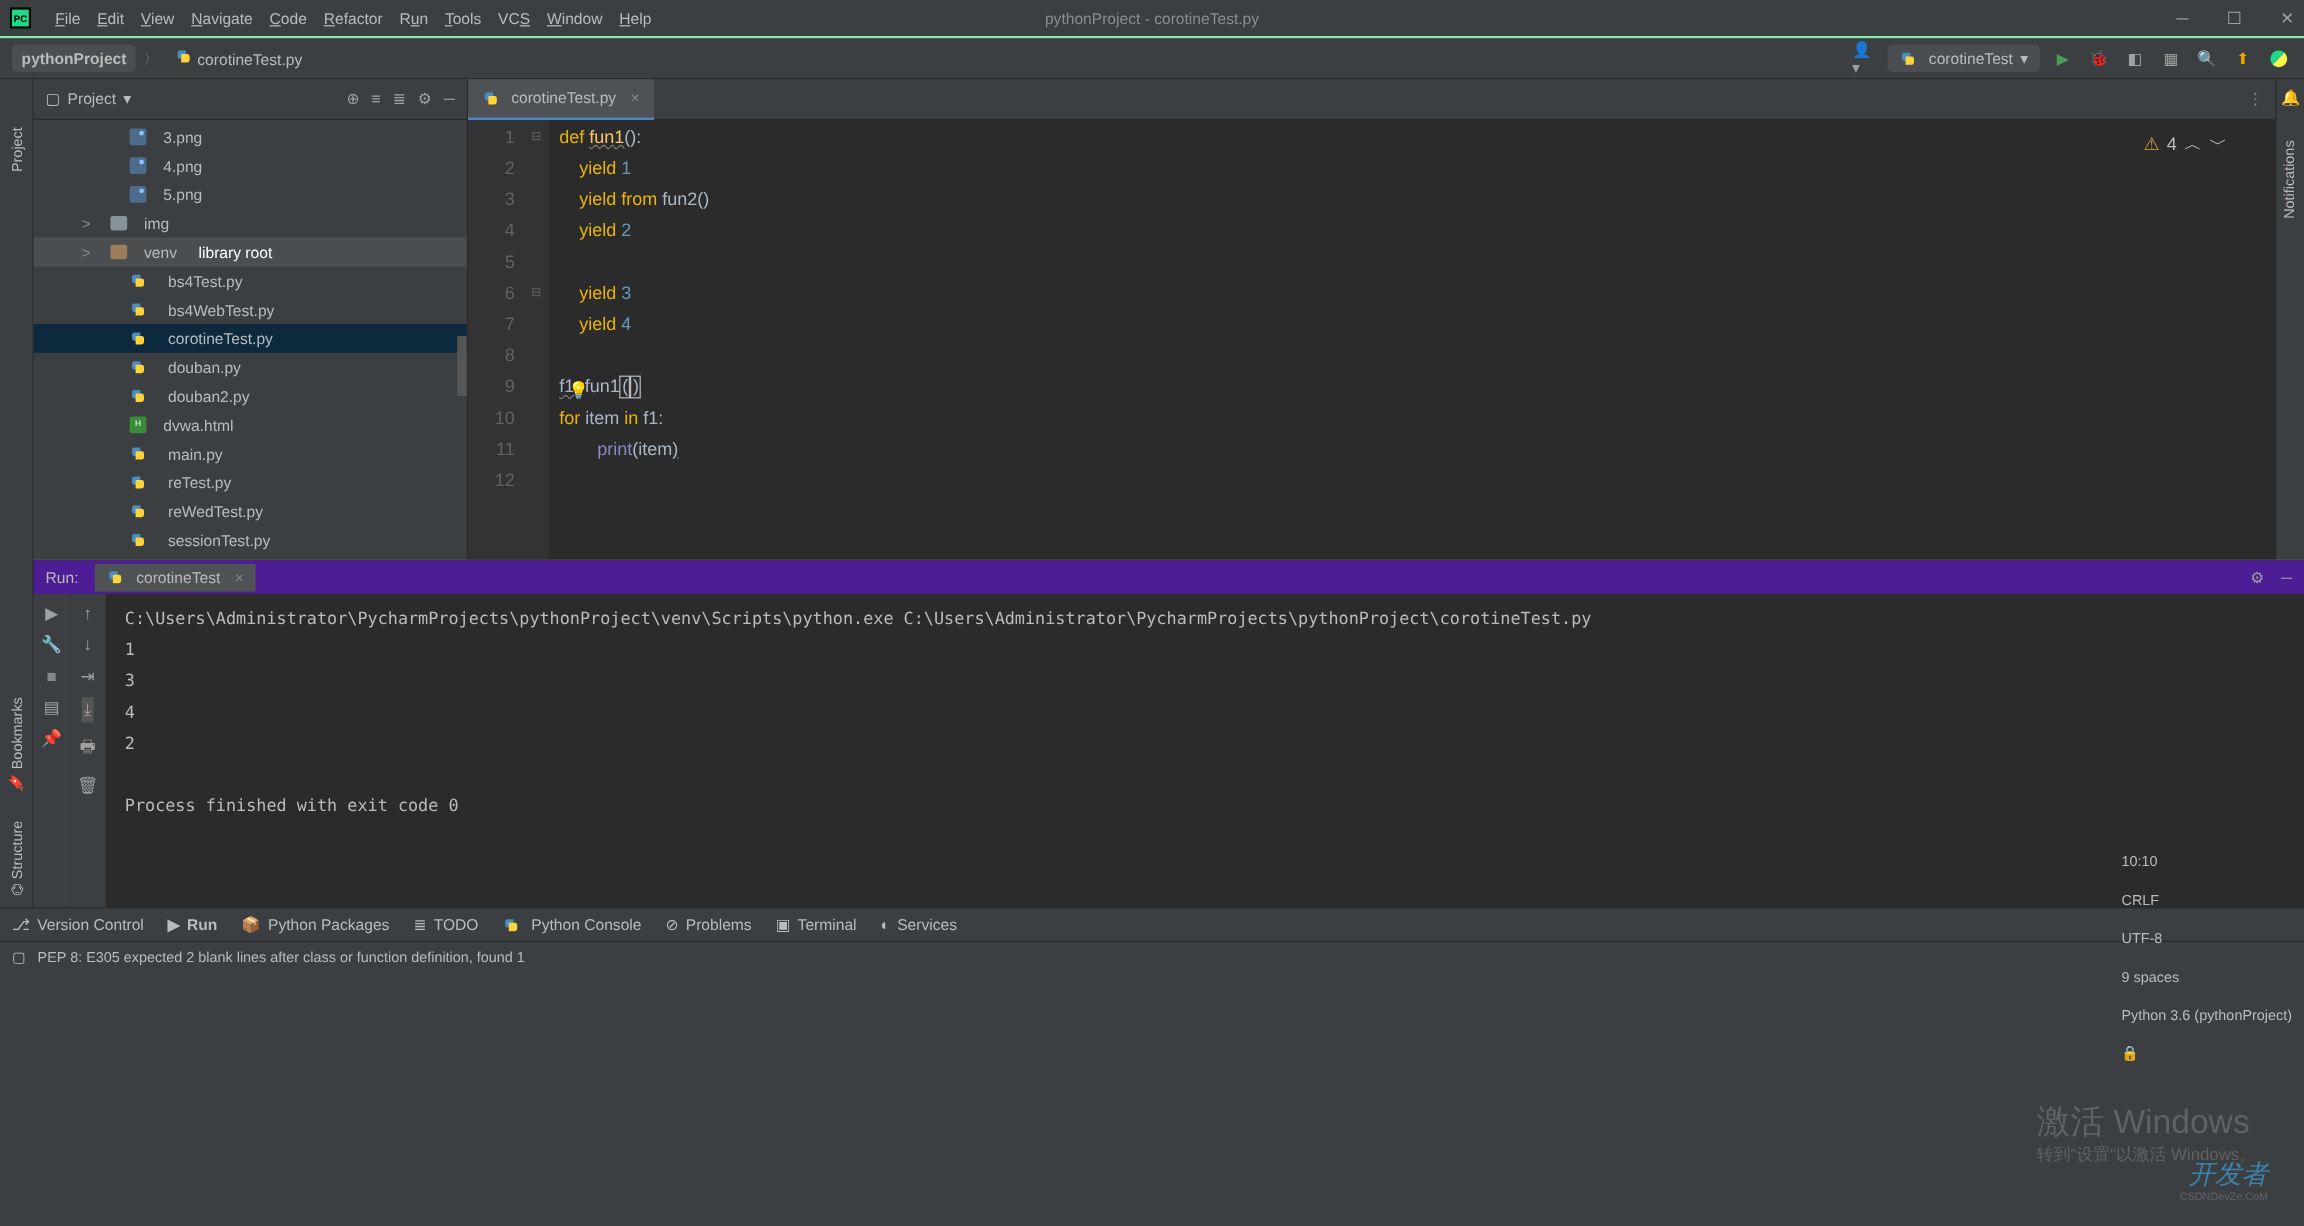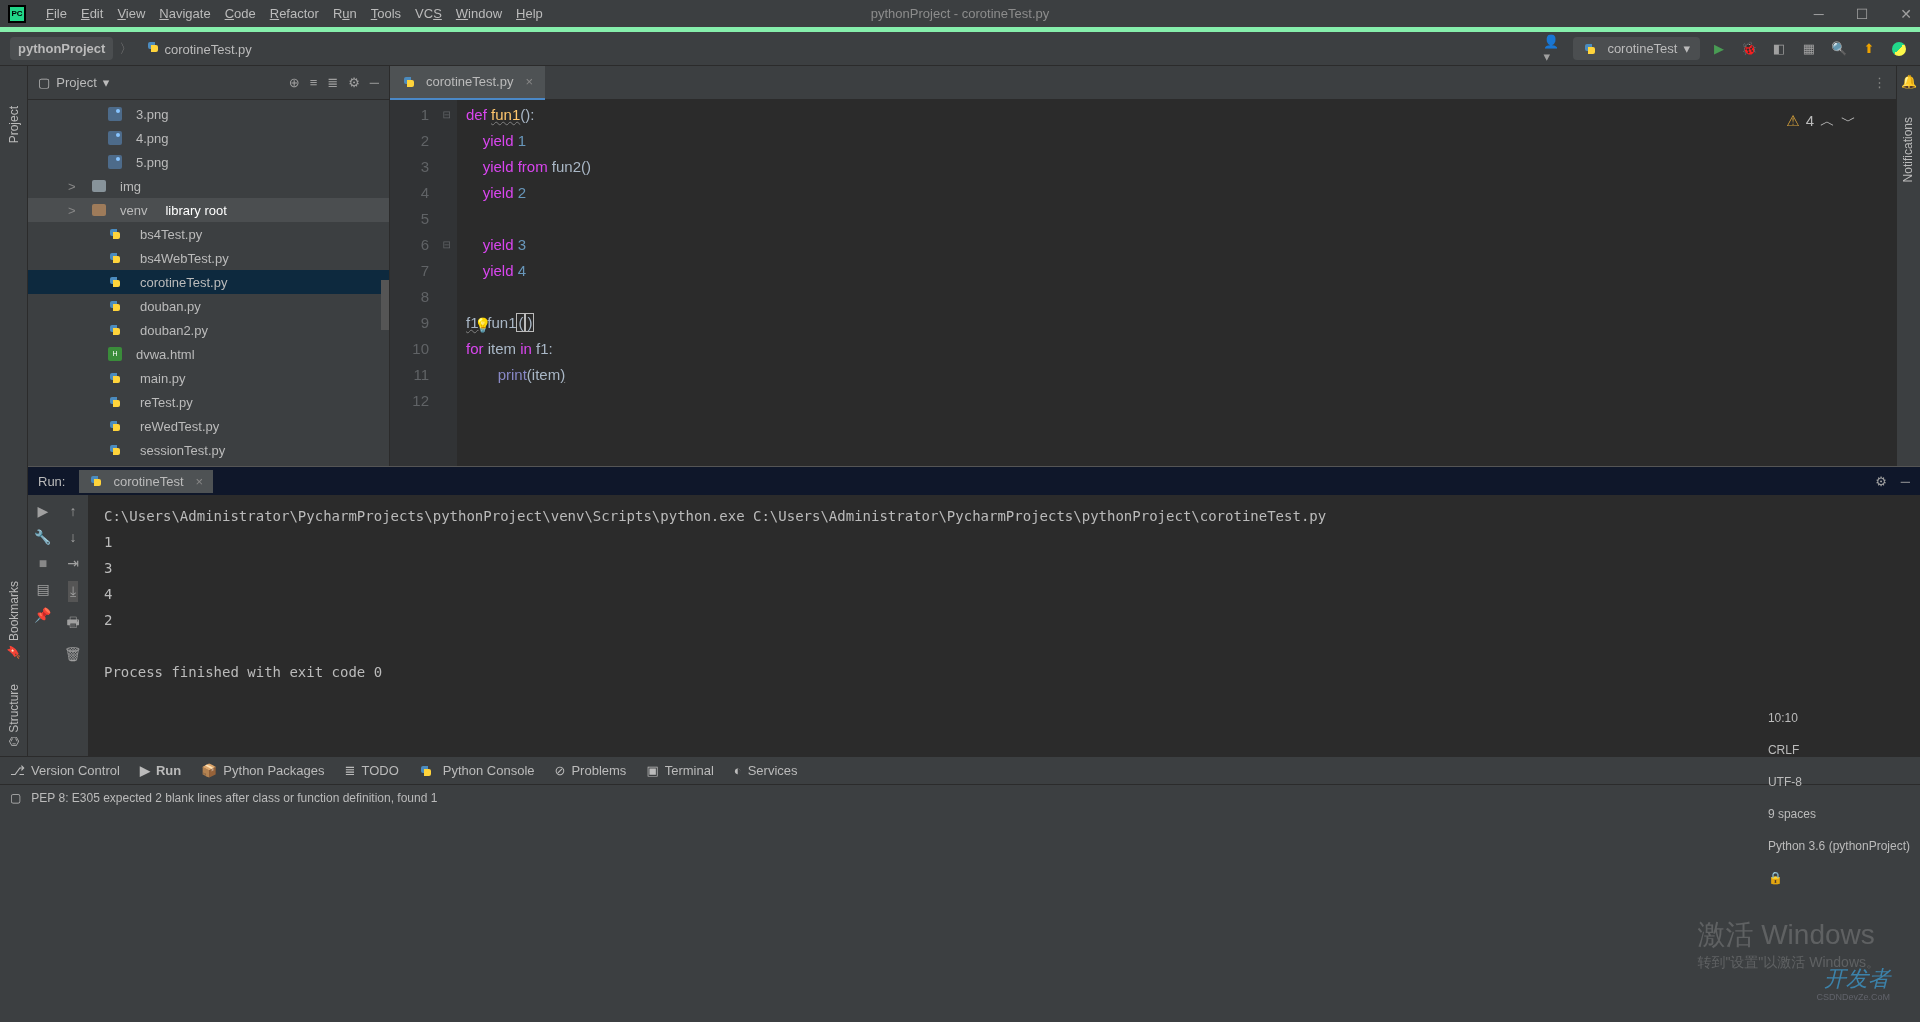--- a/index.html
+++ b/index.html
@@ -1,17 +1,17 @@
 <!DOCTYPE html>
 <html><head>
 <meta charset="utf-8">
 <style>
 * { margin: 0; padding: 0; box-sizing: border-box; font-family: "Segoe UI", Arial, sans-serif; }
 body { background: #3c3f41; color: #bbbbbb; font-size: 13px; width: 1920px; height: 1022px; overflow: hidden; position: relative; }
-.title-bar { height: 32px; background: #3c3f41; display: flex; align-items: center; padding: 0 8px; border-bottom: 5px solid #86efac; }
+.title-bar { height: 32px; background: #3c3f41; display: flex; align-items: center; padding: 0 8px; border-bottom: 2px solid #86efac; }
 .app-icon { width: 18px; height: 18px; background: #21d789; border: 2px solid #000; margin-right: 20px; display: inline-flex; align-items: center; justify-content: center; font-size: 8px; color: #000; font-weight: bold; }
 .menu-bar { display: flex; gap: 14px; }
 .menu-item { cursor: pointer; color: #bbbbbb; }
 .menu-item u { text-decoration: underline; }
 .window-title { position: absolute; left: 50%; transform: translateX(-50%); color: #8c8c8c; }
 .window-controls { margin-left: auto; display: flex; gap: 32px; }
 .window-control { cursor: pointer; color: #a0a0a0; font-size: 14px; }
 .nav-bar { height: 34px; background: #3c3f41; display: flex; align-items: center; padding: 0 10px; border-bottom: 1px solid #2b2b2b; }
 .breadcrumb { display: flex; align-items: center; gap: 6px; }
 .breadcrumb-item { padding: 4px 8px; border-radius: 4px; cursor: pointer; }
@@ -51,31 +51,31 @@
 .tab-bar { height: 34px; background: #3c3f41; display: flex; align-items: center; border-bottom: 1px solid #2b2b2b; }
 .file-tab { height: 34px; display: flex; align-items: center; padding: 0 12px; background: #4e5254; border-bottom: 2px solid #4a88c7; gap: 6px; cursor: pointer; }
 .tab-close { color: #888; cursor: pointer; margin-left: 6px; }
 .tab-bar-right { margin-left: auto; padding-right: 10px; cursor: pointer; color: #888; }
 .editor-body { flex: 1; display: flex; font-family: "Consolas", "Courier New", monospace; font-size: 15px; line-height: 26px; background: #2b2b2b; position: relative; }
 .gutter { width: 68px; background: #313335; color: #606366; text-align: right; padding-right: 28px; padding-top: 2px; border-right: 1px solid #2b2b2b; }
 .gutter-line { height: 26px; position: relative; }
 .fold-mark { position: absolute; right: -22px; color: #606366; font-size: 10px; }
 .code-content { flex: 1; padding-left: 8px; padding-top: 2px; color: #a9b7c6; position: relative; }
 .code-line { height: 26px; white-space: pre; }
-.kw { color: #d946ef; }
+.kw { color: #eab308; }
 .fn { color: #ffc66d; }
 .num { color: #6897bb; }
 .builtin { color: #8888c6; margin-left: 15px; }
 .underline-weak { text-decoration: underline wavy #808080; text-decoration-thickness: 1px; }
 .caret-box { border: 1px solid #bbbbbb; padding: 0 1px; }
 .bulb { position: absolute; left: 16px; top: 212px; color: #f0a732; font-size: 14px; }
 .warn-badge { position: absolute; top: 8px; right: 40px; display: flex; align-items: center; gap: 6px; color: #bbbbbb; }
 .warn-tri { color: #d6a13b; }
 .run-panel { height: 290px; background: #2b2b2b; border-top: 1px solid #555; display: flex; flex-direction: column; }
-.run-header { height: 28px; background: #0f172a; display: flex; align-items: center; padding: 0 10px; }
+.run-header { height: 28px; background: #4c1d95; display: flex; align-items: center; padding: 0 10px; }
 .run-tab { background: #4e5254; padding: 4px 10px; display: flex; align-items: center; gap: 6px; }
 .run-header-right { margin-left: auto; display: flex; gap: 14px; }
 .run-body { flex: 1; display: flex; }
 .run-toolbar { width: 30px; background: #3c3f41; display: flex; flex-direction: column; align-items: center; padding-top: 8px; gap: 10px; }
 .run-toolbar-icon { cursor: pointer; color: #a0a0a0; font-size: 14px; }
 .run-toolbar2 { width: 30px; background: #3c3f41; display: flex; flex-direction: column; align-items: center; padding-top: 8px; gap: 10px; }
 .run-output { flex: 1; padding: 8px 16px; font-family: "Consolas", monospace; font-size: 14px; line-height: 26px; color: #bbbbbb; white-space: pre; overflow: hidden; }
 .bottom-bar { height: 28px; background: #3c3f41; display: flex; align-items: center; border-top: 1px solid #2b2b2b; padding: 0 10px; gap: 20px; }
 .bottom-item { display: flex; align-items: center; gap: 6px; cursor: pointer; color: #bbbbbb; }
 .bottom-item.active { font-weight: bold; }

